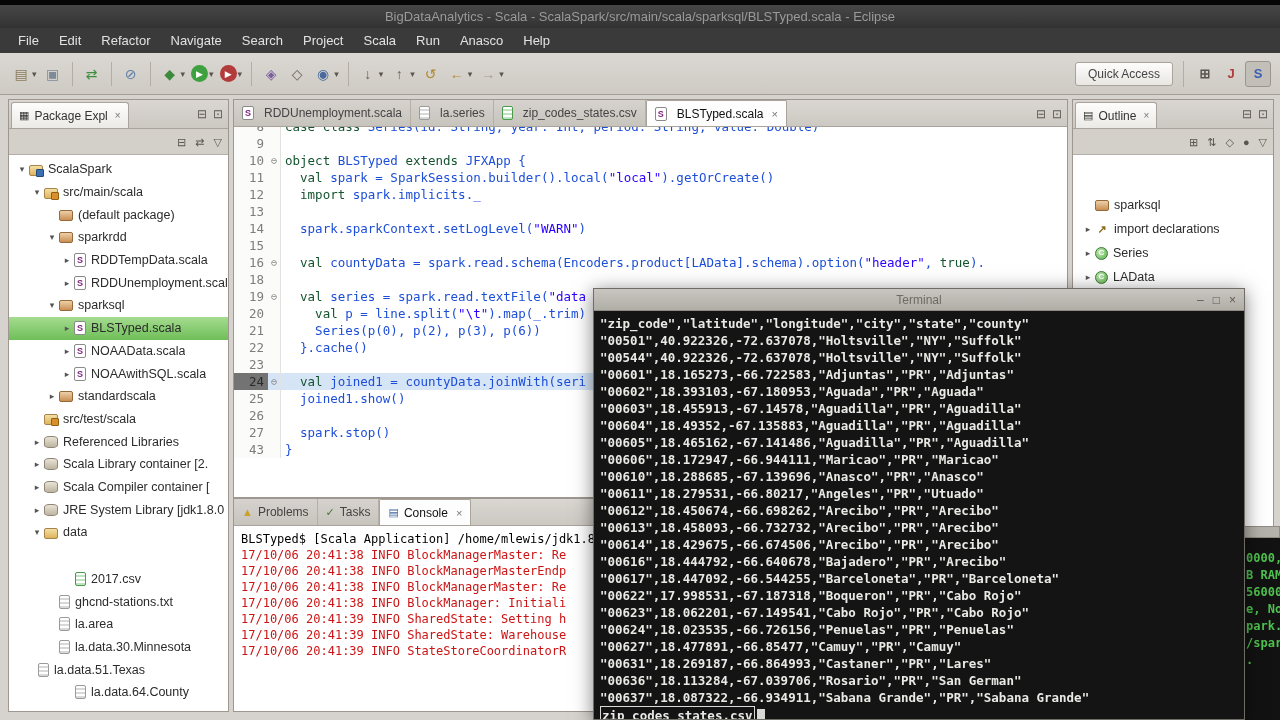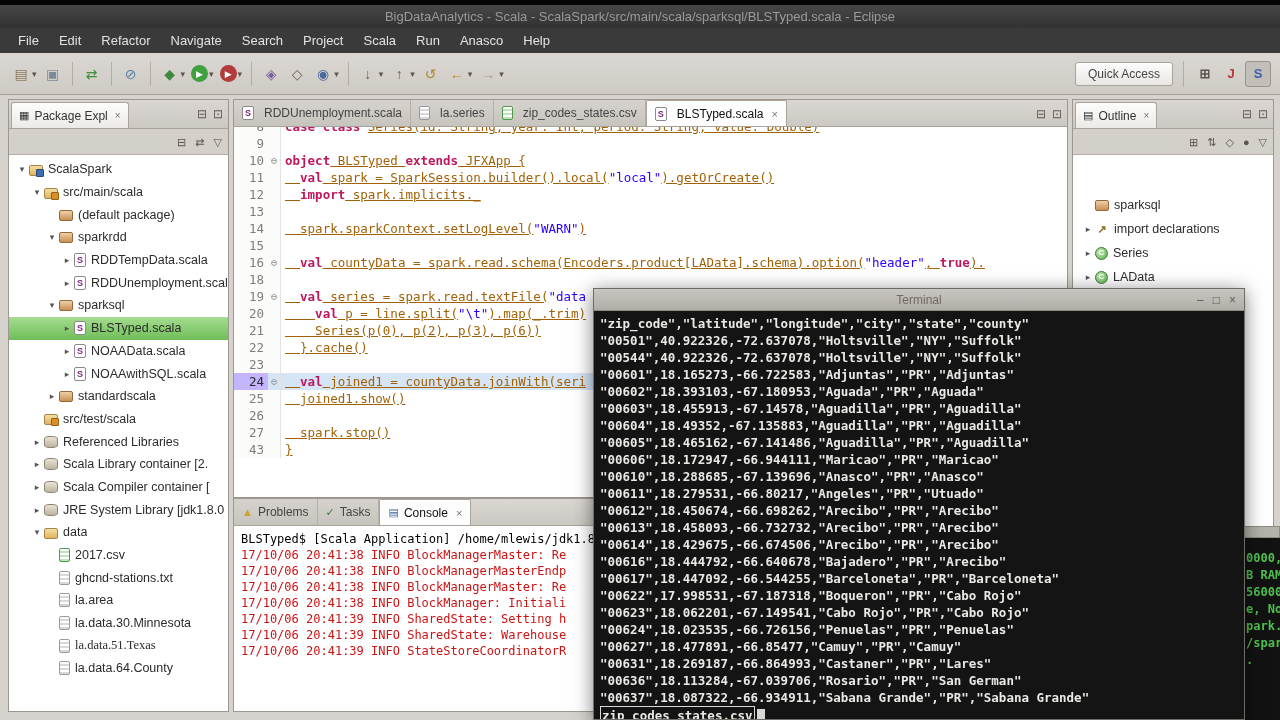--- a/index.html
+++ b/index.html
@@ -57,25 +57,25 @@
   .etab{display:flex;align-items:center;gap:5px;padding:0 8px;font-size:12px;color:#444;border-right:1px solid #b5afa8;background:linear-gradient(#d6d2cd,#c7c3bd);height:26px;white-space:nowrap;}
   .etab.active{background:#fdfdfd;color:#111;border:1px solid #a9a39c;border-bottom:none;border-radius:2px 2px 0 0;}
   .etab .close{font-size:11px;color:#777;margin-left:3px;}
   .ebody{position:absolute;left:0;top:27px;right:0;bottom:0;background:#fff;overflow:hidden;}
   .codewrap{margin-top:-9px;}
   .cl{display:flex;height:17px;line-height:17px;font-family:"DejaVu Sans Mono",monospace;font-size:12.5px;white-space:pre;}
   .lnum{width:34px;text-align:right;color:#7d7d7d;padding-right:4px;flex:none;background:#fbfbfa;}
   .lfold{width:13px;flex:none;color:#8a8a8a;font-size:10px;text-align:center;border-right:1px solid #e2e2e0;background:#fbfbfa;}
   .lcode{padding-left:4px;}
   .cl.cur .lcode{background:#d6e5f6;flex:1;}
-  .cl.cur .lnum{background:#c4b5fd;color:#2a2a2a;}
+  .cl.cur .lnum{background:#737373;color:#2a2a2a;}
   .cl.cur .lfold{background:#d6e5f6;}
-  .seg-k{color:#be185d;font-weight:bold;}
+  .seg-k{color:#14532d;font-weight:normal;}
   .seg-s{color:#2a00ff;}
-  .seg-d{color:#a16207;text-decoration:underline;}
+  .seg-d{color:#1d4ed8;}
 
   .console{position:absolute;left:233px;top:498px;width:835px;height:214px;border:1px solid #9d978f;background:#d6d2cd;}
   .cbody{position:absolute;top:27px;left:0;right:0;bottom:0;background:#fff;overflow:hidden;padding:5px 7px;font-family:"DejaVu Sans Mono",monospace;font-size:12px;line-height:16px;white-space:pre;}
   .cline{height:16px;}
   .chdr{color:#000;}
   .cerr{color:#cc1414;}
 
   .outline{position:absolute;left:1072px;top:99px;width:202px;height:613px;border:1px solid #9d978f;background:#d6d2cd;}
   .obody{position:absolute;left:0;top:55px;right:0;bottom:0;background:#fff;overflow:hidden;padding-top:38px;}
   .obody .trow{height:24px;}
@@ -287,46 +287,46 @@
         <div class="trow" style="padding-left: 21px;">
           <span class="arr">▸</span>
           <span class="ic ic-lib"></span>
           <span class="tlabel">JRE System Library [jdk1.8.0</span>
         </div>
         <div class="trow" style="padding-left: 21px;">
           <span class="arr">▾</span>
           <span class="ic ic-folder"></span>
           <span class="tlabel">data</span>
         </div>
-        <div class="trow" style="padding-left: 36px;">
+        <div class="trow" style="padding-left: 52px; margin-top: 24px;">
           <span class="arr"></span>
           <span class="ic ic-csv"></span>
           <span class="tlabel">2017.csv</span>
         </div>
         <div class="trow" style="padding-left: 36px;">
           <span class="arr"></span>
           <span class="ic ic-txt"></span>
           <span class="tlabel">ghcnd-stations.txt</span>
         </div>
         <div class="trow" style="padding-left: 36px;">
           <span class="arr"></span>
           <span class="ic ic-file"></span>
           <span class="tlabel">la.area</span>
         </div>
         <div class="trow" style="padding-left: 36px;">
           <span class="arr"></span>
           <span class="ic ic-file"></span>
           <span class="tlabel">la.data.30.Minnesota</span>
         </div>
-        <div class="trow" style="padding-left: 36px; font-family: Liberation Serif, serif;">
+        <div class="trow" style="padding-left: 15px;">
           <span class="arr"></span>
           <span class="ic ic-file"></span>
           <span class="tlabel">la.data.51.Texas</span>
         </div>
-        <div class="trow" style="padding-left: 36px;">
+        <div class="trow" style="padding-left: 52px;">
           <span class="arr"></span>
           <span class="ic ic-file"></span>
           <span class="tlabel">la.data.64.County</span>
         </div>
       </div>
   </div>
 
   <div class="editor">
     <div class="etabs" id="editor-tabs">
         <div class="etab">

